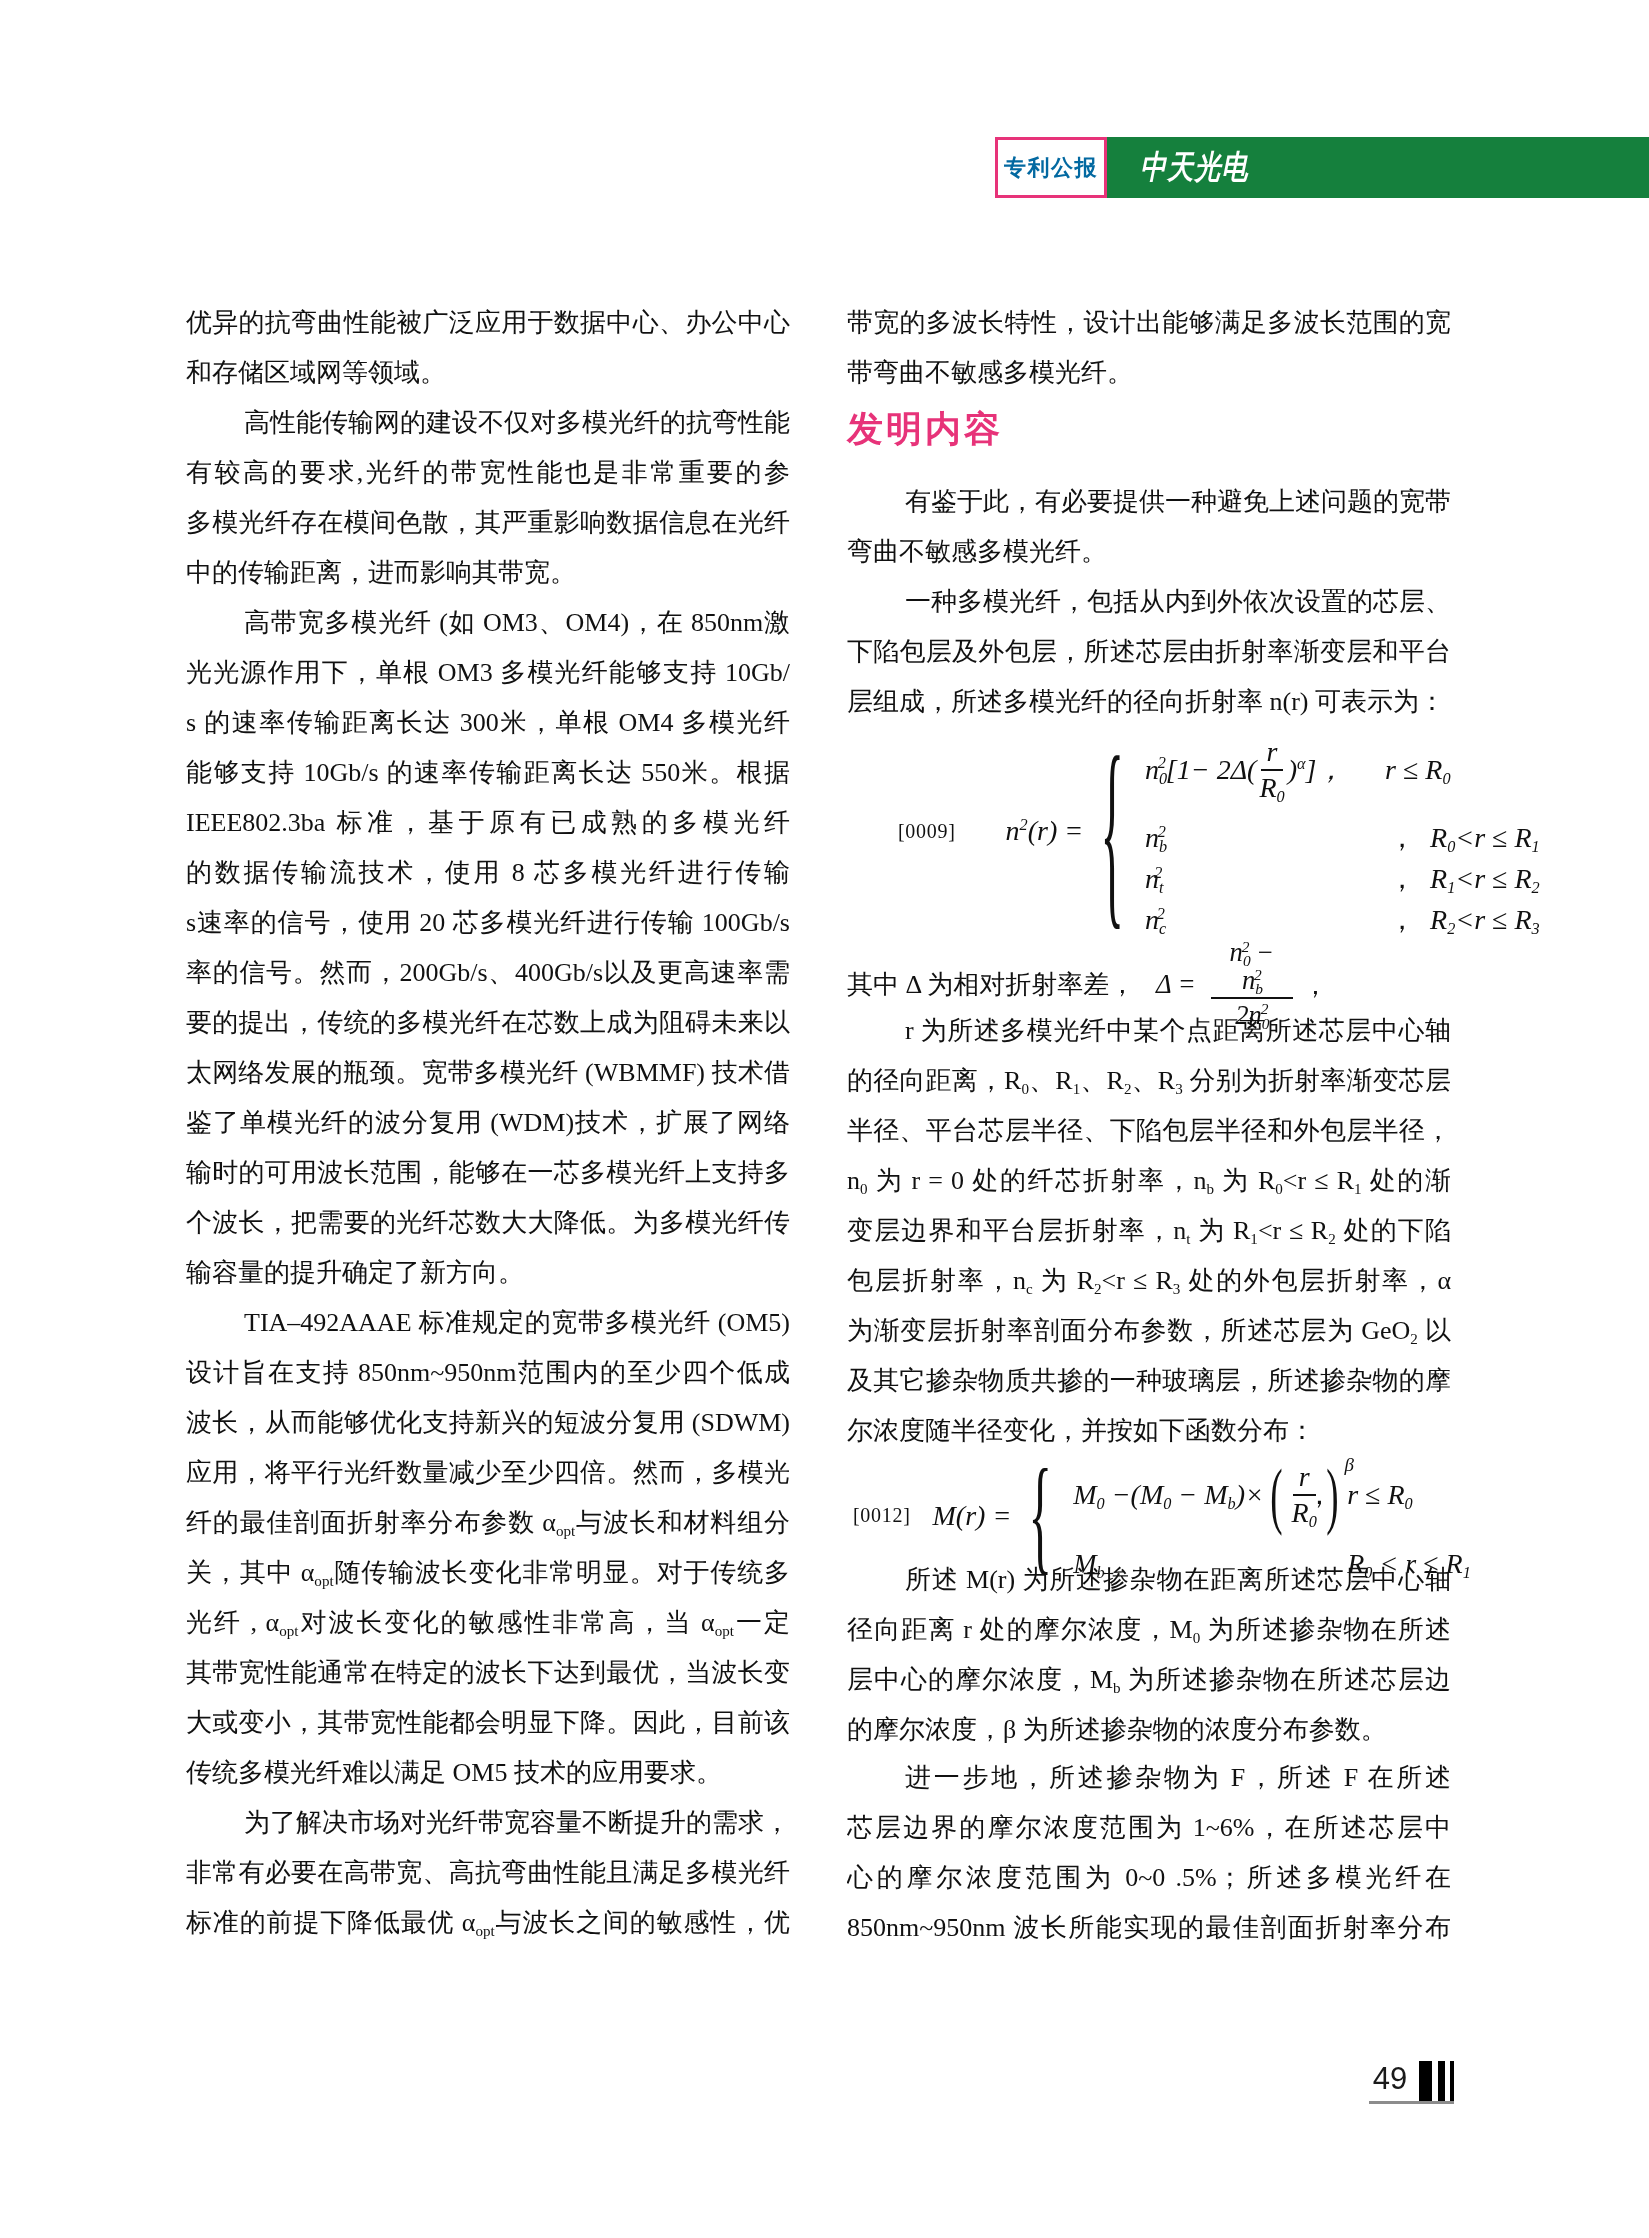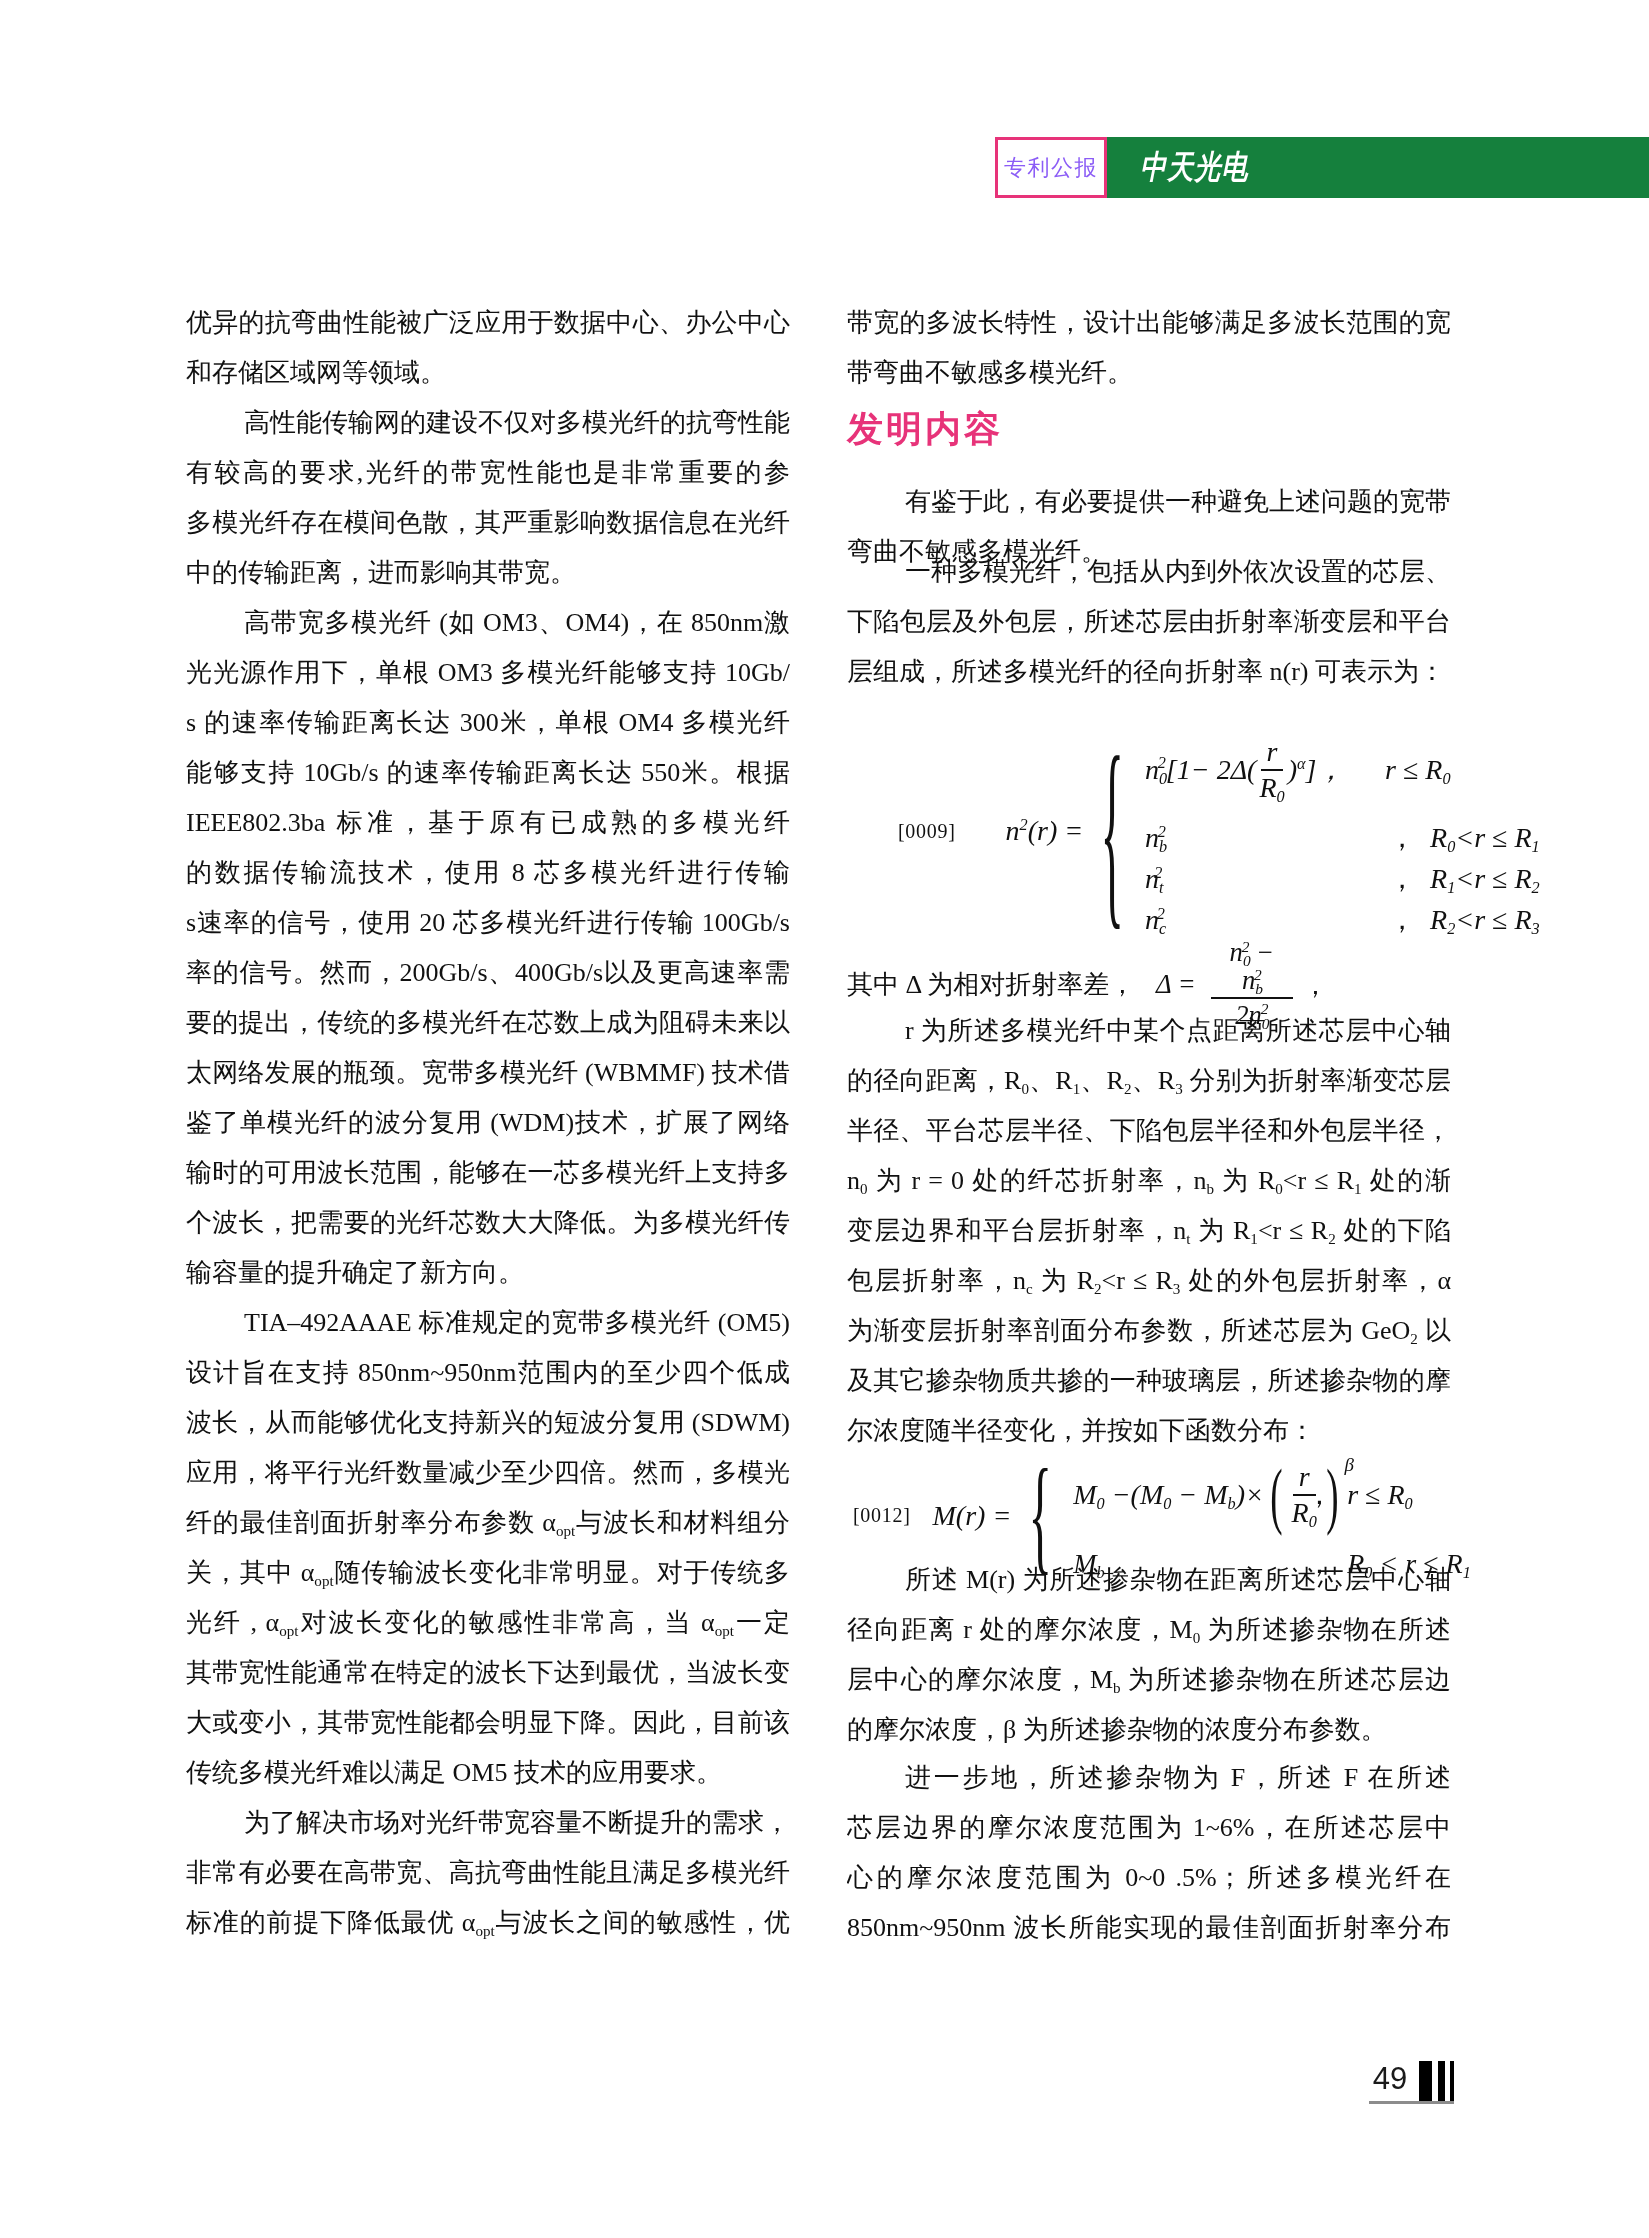--- a/index.html
+++ b/index.html
@@ -2,38 +2,38 @@
 <html style="font-size:11.8px"><head>
 <meta charset="utf-8">
 <style>
   html,body{margin:0;padding:0;background:#ffffff;}
   .page{position:relative;width:1649px;height:2239px;background:#fff;overflow:hidden;
         font-family:"Liberation Serif","DejaVu Serif",serif;color:#111;}
 
   
   .badge{position:absolute;left:995px;top:137px;width:112px;height:61px;box-sizing:border-box;
          border:3px solid #e73379;background:#fff;display:flex;align-items:center;justify-content:center;}
-  .badge-label{color:#8b5cf6;font-size:22px;font-weight:400;letter-spacing:1.5px;
+  .badge-label{color:#0369a1;font-size:22px;font-weight:700;letter-spacing:1.5px;
          font-family:"DejaVu Sans","Liberation Sans",sans-serif;}
   .brand-band{position:absolute;left:1107px;top:137px;width:542px;height:61px;background:#15803d;
          display:flex;align-items:center;}
   .brand{color:#fff;font-size:32.5px;font-weight:700;font-style:italic;margin-left:32.5px;letter-spacing:1.5px;
          transform:scaleX(.8);transform-origin:left center;
          font-family:"DejaVu Sans","Liberation Sans",sans-serif;}
 
   
   .col{position:absolute;width:604px;font-size:26px;}
   .tline{height:50px;line-height:50px;text-align:justify;text-align-last:justify;
          text-justify:inter-character;overflow:hidden;}
   .tline.indent{text-indent:58px;}
   .tline.end{text-align-last:left;}
   .leftcol{left:186px;top:298px;}
   .rp1{left:847px;top:298px;}
   .rp2{left:847px;top:477px;}
-  .rp3{left:847px;top:547px;}
+  .rp3{left:847px;top:577px;}
   .rp4{left:847px;top:1006px;}
   .rp5{left:847px;top:1555px;}
   .rp6{left:847px;top:1753px;}
 
   .sec-heading{position:absolute;left:847px;top:405px;font-size:36px;font-weight:700;color:#e73379;
          letter-spacing:3px;}
 
   sub,sup{font-size:.58em;line-height:0;}
   sub{vertical-align:-.32em;}
   sup{vertical-align:.62em;}

